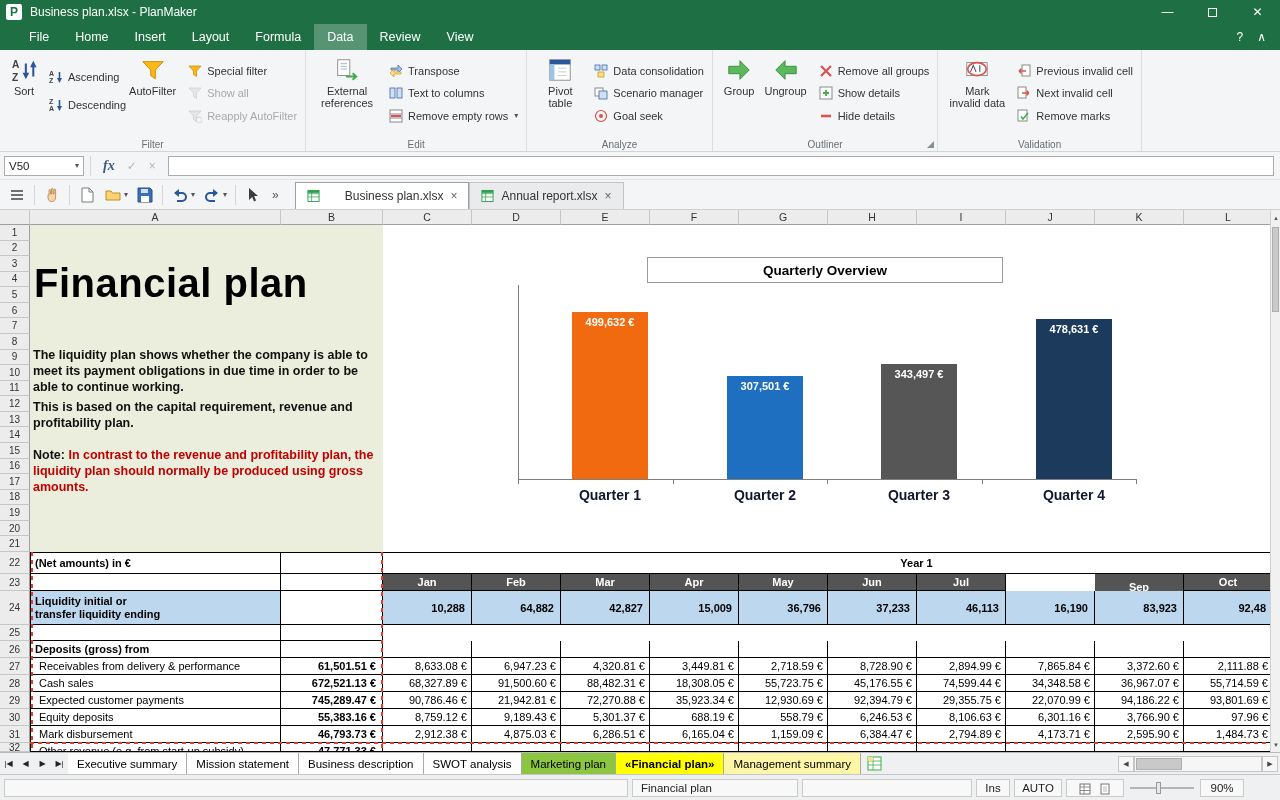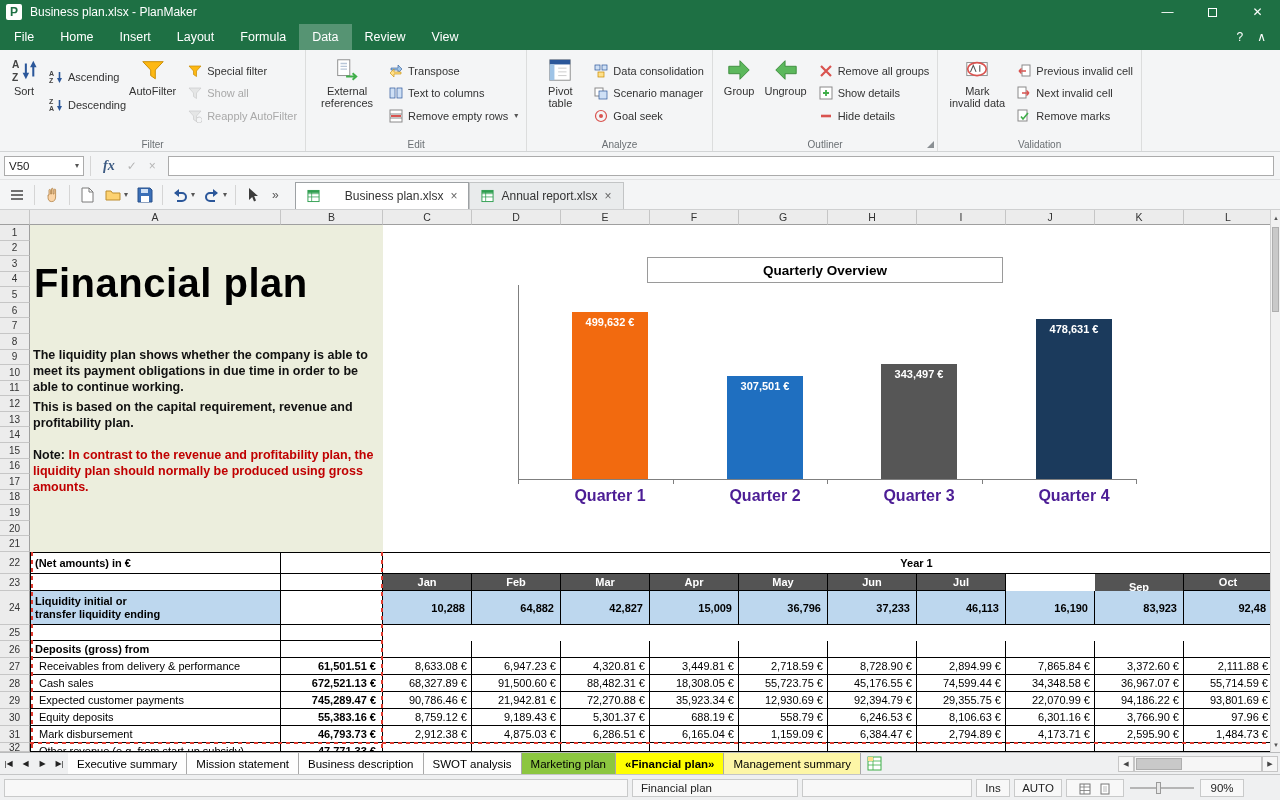--- a/index.html
+++ b/index.html
@@ -9,21 +9,21 @@
 
 
 .titlebar{position:absolute;left:0;top:0;width:1280px;height:24px;background:#1e7044;color:#fff;display:flex;align-items:center;padding-left:6px}
 .appicon{width:16px;height:16px;background:#fff;border-radius:2px;color:#1e7044;font-weight:bold;font-size:12px;line-height:16px;text-align:center;margin-right:8px}
 .wtitle{font-size:12px}
 .winbtns{margin-left:auto;display:flex;height:24px}
 .winbtn{width:45px;height:24px;display:flex;align-items:center;justify-content:center;color:#fff;font-size:12px}
 .maxbox{width:9px;height:9px;border:1px solid #fff;display:inline-block}
 
 
-.menubar{position:absolute;left:0;top:24px;width:1280px;height:26px;background:#1e7044;display:flex;align-items:stretch;padding-left:1px}
+.menubar{position:absolute;left:0;top:24px;width:1280px;height:26px;background:#1e7044;display:flex;align-items:stretch;padding-left:16px}
 .menu-item{color:#fff;font-size:12.5px;padding:0 13px;display:flex;align-items:center;cursor:default}
 .menu-item.active{background:rgba(255,255,255,.25)}
 .menuright{margin-left:auto;display:flex;align-items:center;gap:14px;padding-right:14px;color:#fff}
 .mricon{font-size:12px}
 
 
 .ribbon{position:absolute;left:0;top:50px;width:1280px;height:102px;background:#f4f5f6;border-bottom:1px solid #d2d4d5;display:flex}
 .rgroup{position:relative;height:100%;display:flex;align-items:flex-start;padding:5px 8px 16px 8px;border-right:1px solid #dcdddd}
 .glabel{position:absolute;bottom:1px;left:0;right:0;text-align:center;font-size:10px;color:#6a6f73}
 .bigbtn{display:flex;flex-direction:column;align-items:center;gap:2px;padding:2px 3px;margin-right:4px}
@@ -70,21 +70,21 @@
 .redtxt{color:#c00000}
 
 
 .chart{position:absolute;left:383px;top:0;width:887px;height:327px;background:#fff}
 .chart-title{position:absolute;left:264px;top:32px;width:356px;height:26px;border:1px solid #9a9a9a;background:#fff;display:flex;align-items:center;justify-content:center;font-weight:bold;font-size:13.5px;color:#000}
 .axis-y{position:absolute;left:135px;top:60px;width:1px;height:195px;background:#7f7f7f}
 .axis-x{position:absolute;left:135px;top:254px;width:618px;height:1px;background:#7f7f7f}
 .tick{position:absolute;width:1px;height:5px;background:#7f7f7f}
 .bar{position:absolute;display:flex;justify-content:center}
 .bar-label{margin-top:4px;color:#fff;font-weight:bold;font-size:11px;white-space:nowrap}
-.bar-xlabel{position:absolute;top:262px;width:154px;text-align:center;font-weight:bold;font-size:16px;color:#4c1d95}
+.bar-xlabel{position:absolute;top:262px;width:154px;text-align:center;font-weight:bold;font-size:14px;color:#0f172a}
 
 
 .tc{position:absolute;display:flex;align-items:center;font-size:11px;color:#000;border-right:1px solid #000;border-bottom:1px solid #000;background:#fff;overflow:hidden;z-index:2}
 .lb{border-left:1px solid #000}
 .tb{border-top:1px solid #000}
 .bold{font-weight:bold}
 .pl4{padding-left:4px}.pl8{padding-left:8px}
 .num{justify-content:flex-end}
 .pr4{padding-right:4px}.pr6{padding-right:6px}.pr10{padding-right:6px}
 .ctr{justify-content:center}

